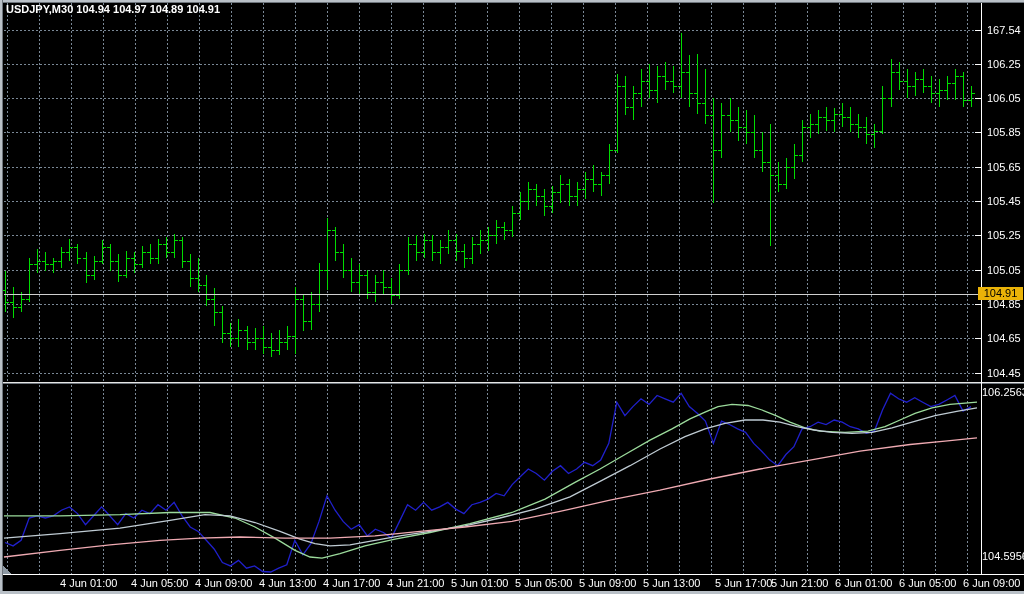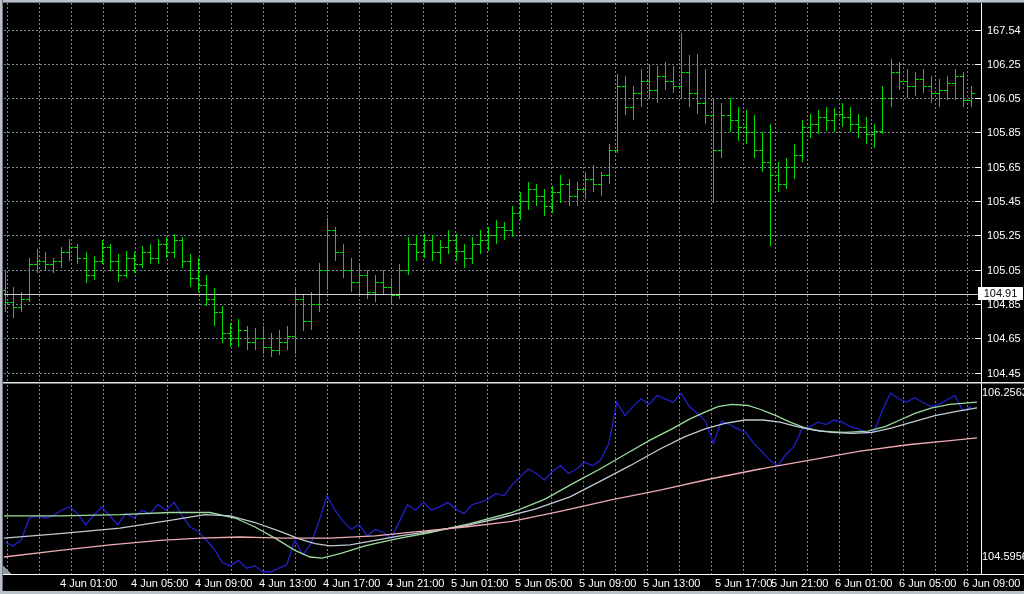--- a/index.html
+++ b/index.html
@@ -3,21 +3,21 @@
 <meta charset="utf-8">
 <style>
   html,body{margin:0;padding:0;background:#555;}
   #win{position:relative;width:1024px;height:594px;background:#000;overflow:hidden;
        font-family:"Liberation Sans",sans-serif;}
   svg{position:absolute;left:0;top:0;}
   .lbl{position:absolute;color:#fff;font-size:11px;line-height:12px;white-space:nowrap;}
   .bold{font-weight:bold;}
   .frame{position:absolute;background:#b9c0c7;}
   .frameDark{position:absolute;background:#6d747b;}
-  #cur-price{position:absolute;left:978px;top:287px;width:45px;height:13px;background:#ffffff;
+  #cur-price{position:absolute;left:978px;top:287px;width:45px;height:13px;background:#eab308;
              color:#000;font-size:11px;line-height:13px;text-align:center;font-family:"Liberation Sans",sans-serif;}
   #axis-max{left:982px;top:386px;}
   #axis-min{left:982px;top:550px;}
 </style>
 </head>
 <body>
 
 <div id="win">
   <svg id="cv" width="1024" height="594">
       <g shape-rendering="crispEdges">
@@ -480,20 +480,21 @@
         <line x1="975" y1="373.5" x2="981" y2="373.5" stroke="#FFFFFF" stroke-width="1"></line>
         <line x1="4" y1="294.5" x2="981" y2="294.5" stroke="#D0D0D0" stroke-width="1"></line>
         <line x1="0" y1="382.5" x2="1024" y2="382.5" stroke="#e6e6e6" stroke-width="1"></line>
         <line x1="0" y1="383.5" x2="1024" y2="383.5" stroke="#6d747b" stroke-width="1"></line>
         <line x1="981.5" y1="3" x2="981.5" y2="574" stroke="#FFFFFF" stroke-width="1"></line>
         <line x1="0" y1="574.5" x2="1024" y2="574.5" stroke="#FFFFFF" stroke-width="1"></line>
         <polygon points="3,565 11,574 3,574" fill="#8d99a4"></polygon>
       </g>
     </svg>
 
+  <div class="lbl bold" style="left:6px;top:3px">USDJPY,M30  104.94 104.97 104.89 104.91</div>
 
 
   <div id="price-labels">
       <div class="lbl" style="left: 987px; top: 23.5px;">167.54</div>
       <div class="lbl" style="left: 987px; top: 57.8px;">106.25</div>
       <div class="lbl" style="left: 987px; top: 92.1px;">106.05</div>
       <div class="lbl" style="left: 987px; top: 126.4px;">105.85</div>
       <div class="lbl" style="left: 987px; top: 160.7px;">105.65</div>
       <div class="lbl" style="left: 987px; top: 195px;">105.45</div>
       <div class="lbl" style="left: 987px; top: 229.3px;">105.25</div>

